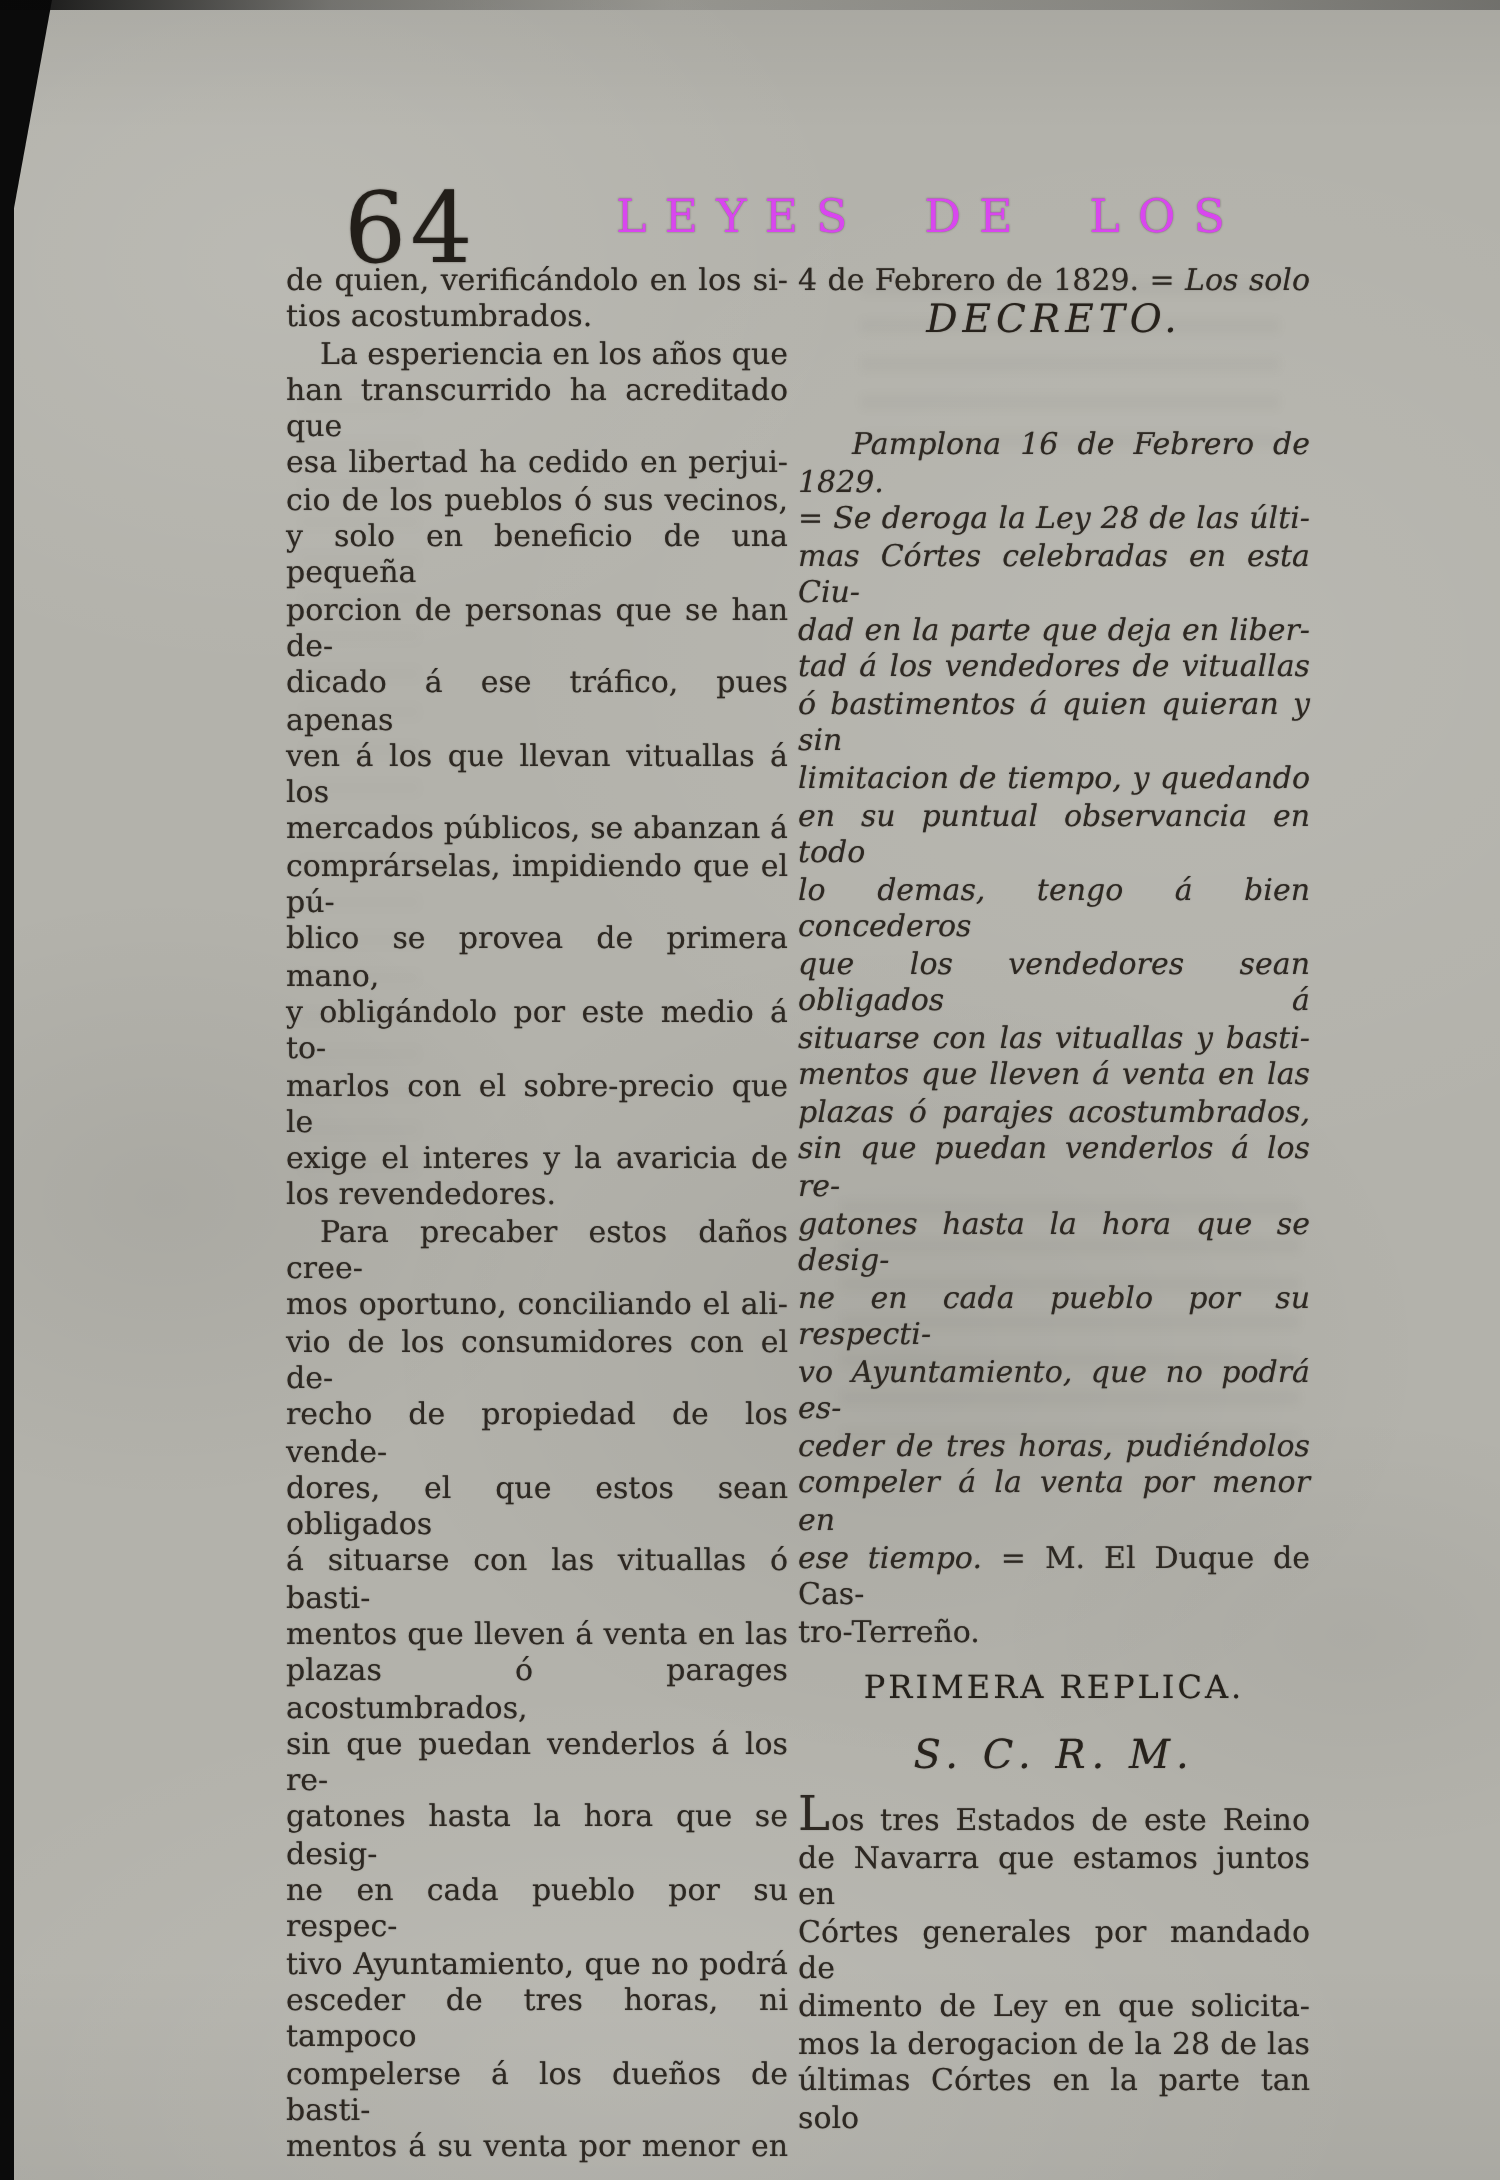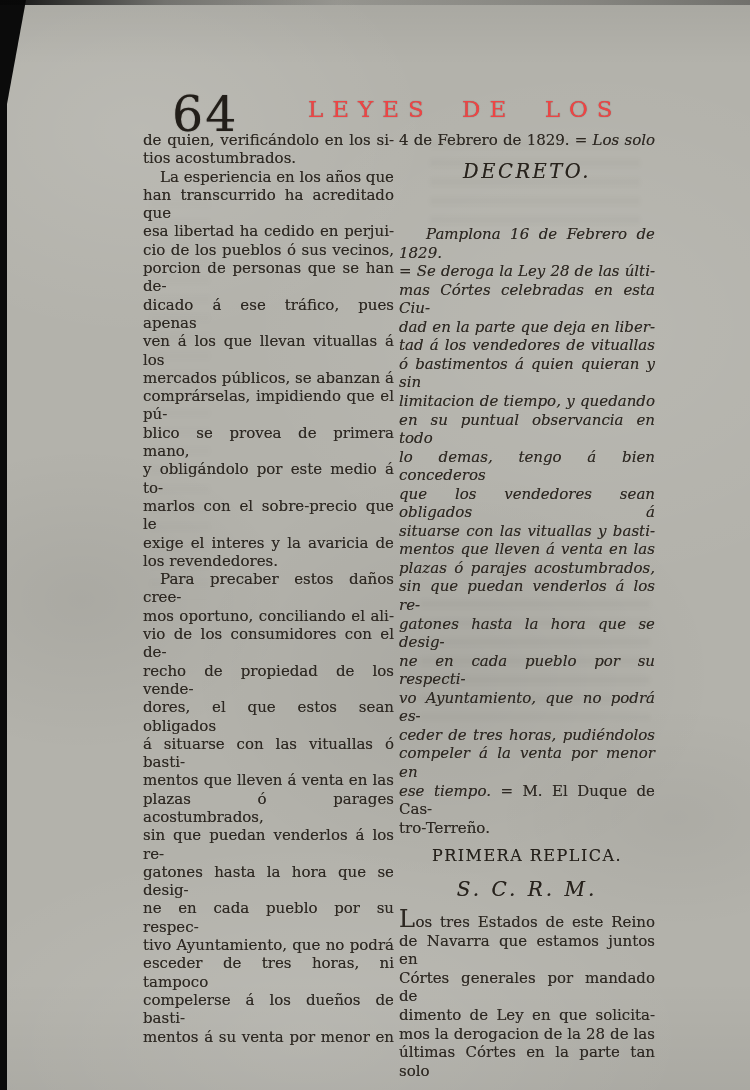--- a/index.html
+++ b/index.html
@@ -31,40 +31,40 @@
   .scan-corner{position:absolute;left:0;top:0;width:26px;height:104px;background:#0b0b0b;
     clip-path:polygon(0 0,100% 0,27% 100%,0 100%);}
   .scan-edge-top{position:absolute;left:0;top:0;width:750px;height:5px;
     background:linear-gradient(to right, rgba(8,8,8,.95), rgba(8,8,8,.35) 22%, rgba(8,8,8,.12) 45%, rgba(8,8,8,.22) 78%, rgba(8,8,8,.35));}
   .page-number{
     position:absolute;left:172px;top:86px;font-size:49px;color:#221e19;
     letter-spacing:2px;text-shadow:0 0 1px rgba(35,30,25,.55);text-align:right;
   }
   .running-title{
     position:absolute;left:308px;top:96px;width:310px;text-align:center;
-    font-size:23px;color:#ef4444;letter-spacing:9px;word-spacing:13px;
+    font-size:23px;color:#d946ef;letter-spacing:9px;word-spacing:13px;
     text-shadow:0 0 1px rgba(35,30,25,.5);white-space:nowrap;
   }
   .col{
     position:absolute;top:131px;font-size:15px;color:#2d2822;
     text-shadow:0 0 0.6px rgba(45,40,34,.55);
   }
   .col-left {left:143px;width:251px;line-height:18.3px;}
   .col-right{left:399px;width:256px;line-height:18.55px;}
   .para{margin:0;}
   .tline{text-align:justify;text-align-last:justify;}
   .tline.nj{text-align-last:left;}
   .ind{text-indent:17px;}
   .ind-lg{text-indent:27px;margin-top:44px;}
   .para.italic .tline{font-style:italic;}
   .it{font-style:italic;}
   .rm{font-style:normal;}
   .h-ital{
     text-align:center;font-style:italic;font-size:19.5px;letter-spacing:2.5px;
-    margin-top:13px;margin-bottom:12px;color:#27221c;
+    margin-top:1px;margin-bottom:12px;color:#27221c;
   }
   .h-caps{
     text-align:center;font-size:16px;letter-spacing:1.5px;
     margin-top:10px;margin-bottom:4px;color:#24201a;
   }
   .h-scrm{
     text-align:center;font-style:italic;font-size:20px;letter-spacing:3px;
     margin-top:14px;margin-bottom:12px;color:#27221c;
   }
   .dcap{font-size:24px;letter-spacing:0.5px;}
@@ -88,20 +88,21 @@
 <div class="col col-left">
     <div class="para ">
       <div class="tline">de quien, verificándolo en los si-</div>
       <div class="tline nj">tios acostumbrados.</div>
     </div>
     <div class="para ">
       <div class="tline ind">La esperiencia en los años que</div>
       <div class="tline">han transcurrido ha acreditado que</div>
       <div class="tline">esa libertad ha cedido en perjui-</div>
       <div class="tline">cio de los pueblos ó sus vecinos,</div>
+      <div class="tline">y solo en beneficio de una pequeña</div>
       <div class="tline">porcion de personas que se han de-</div>
       <div class="tline">dicado á ese tráfico, pues apenas</div>
       <div class="tline">ven á los que llevan vituallas á los</div>
       <div class="tline">mercados públicos, se abanzan á</div>
       <div class="tline">comprárselas, impidiendo que el pú-</div>
       <div class="tline">blico se provea de primera mano,</div>
       <div class="tline">y obligándolo por este medio á to-</div>
       <div class="tline">marlos con el sobre-precio que le</div>
       <div class="tline">exige el interes y la avaricia de</div>
       <div class="tline nj">los revendedores.</div>

